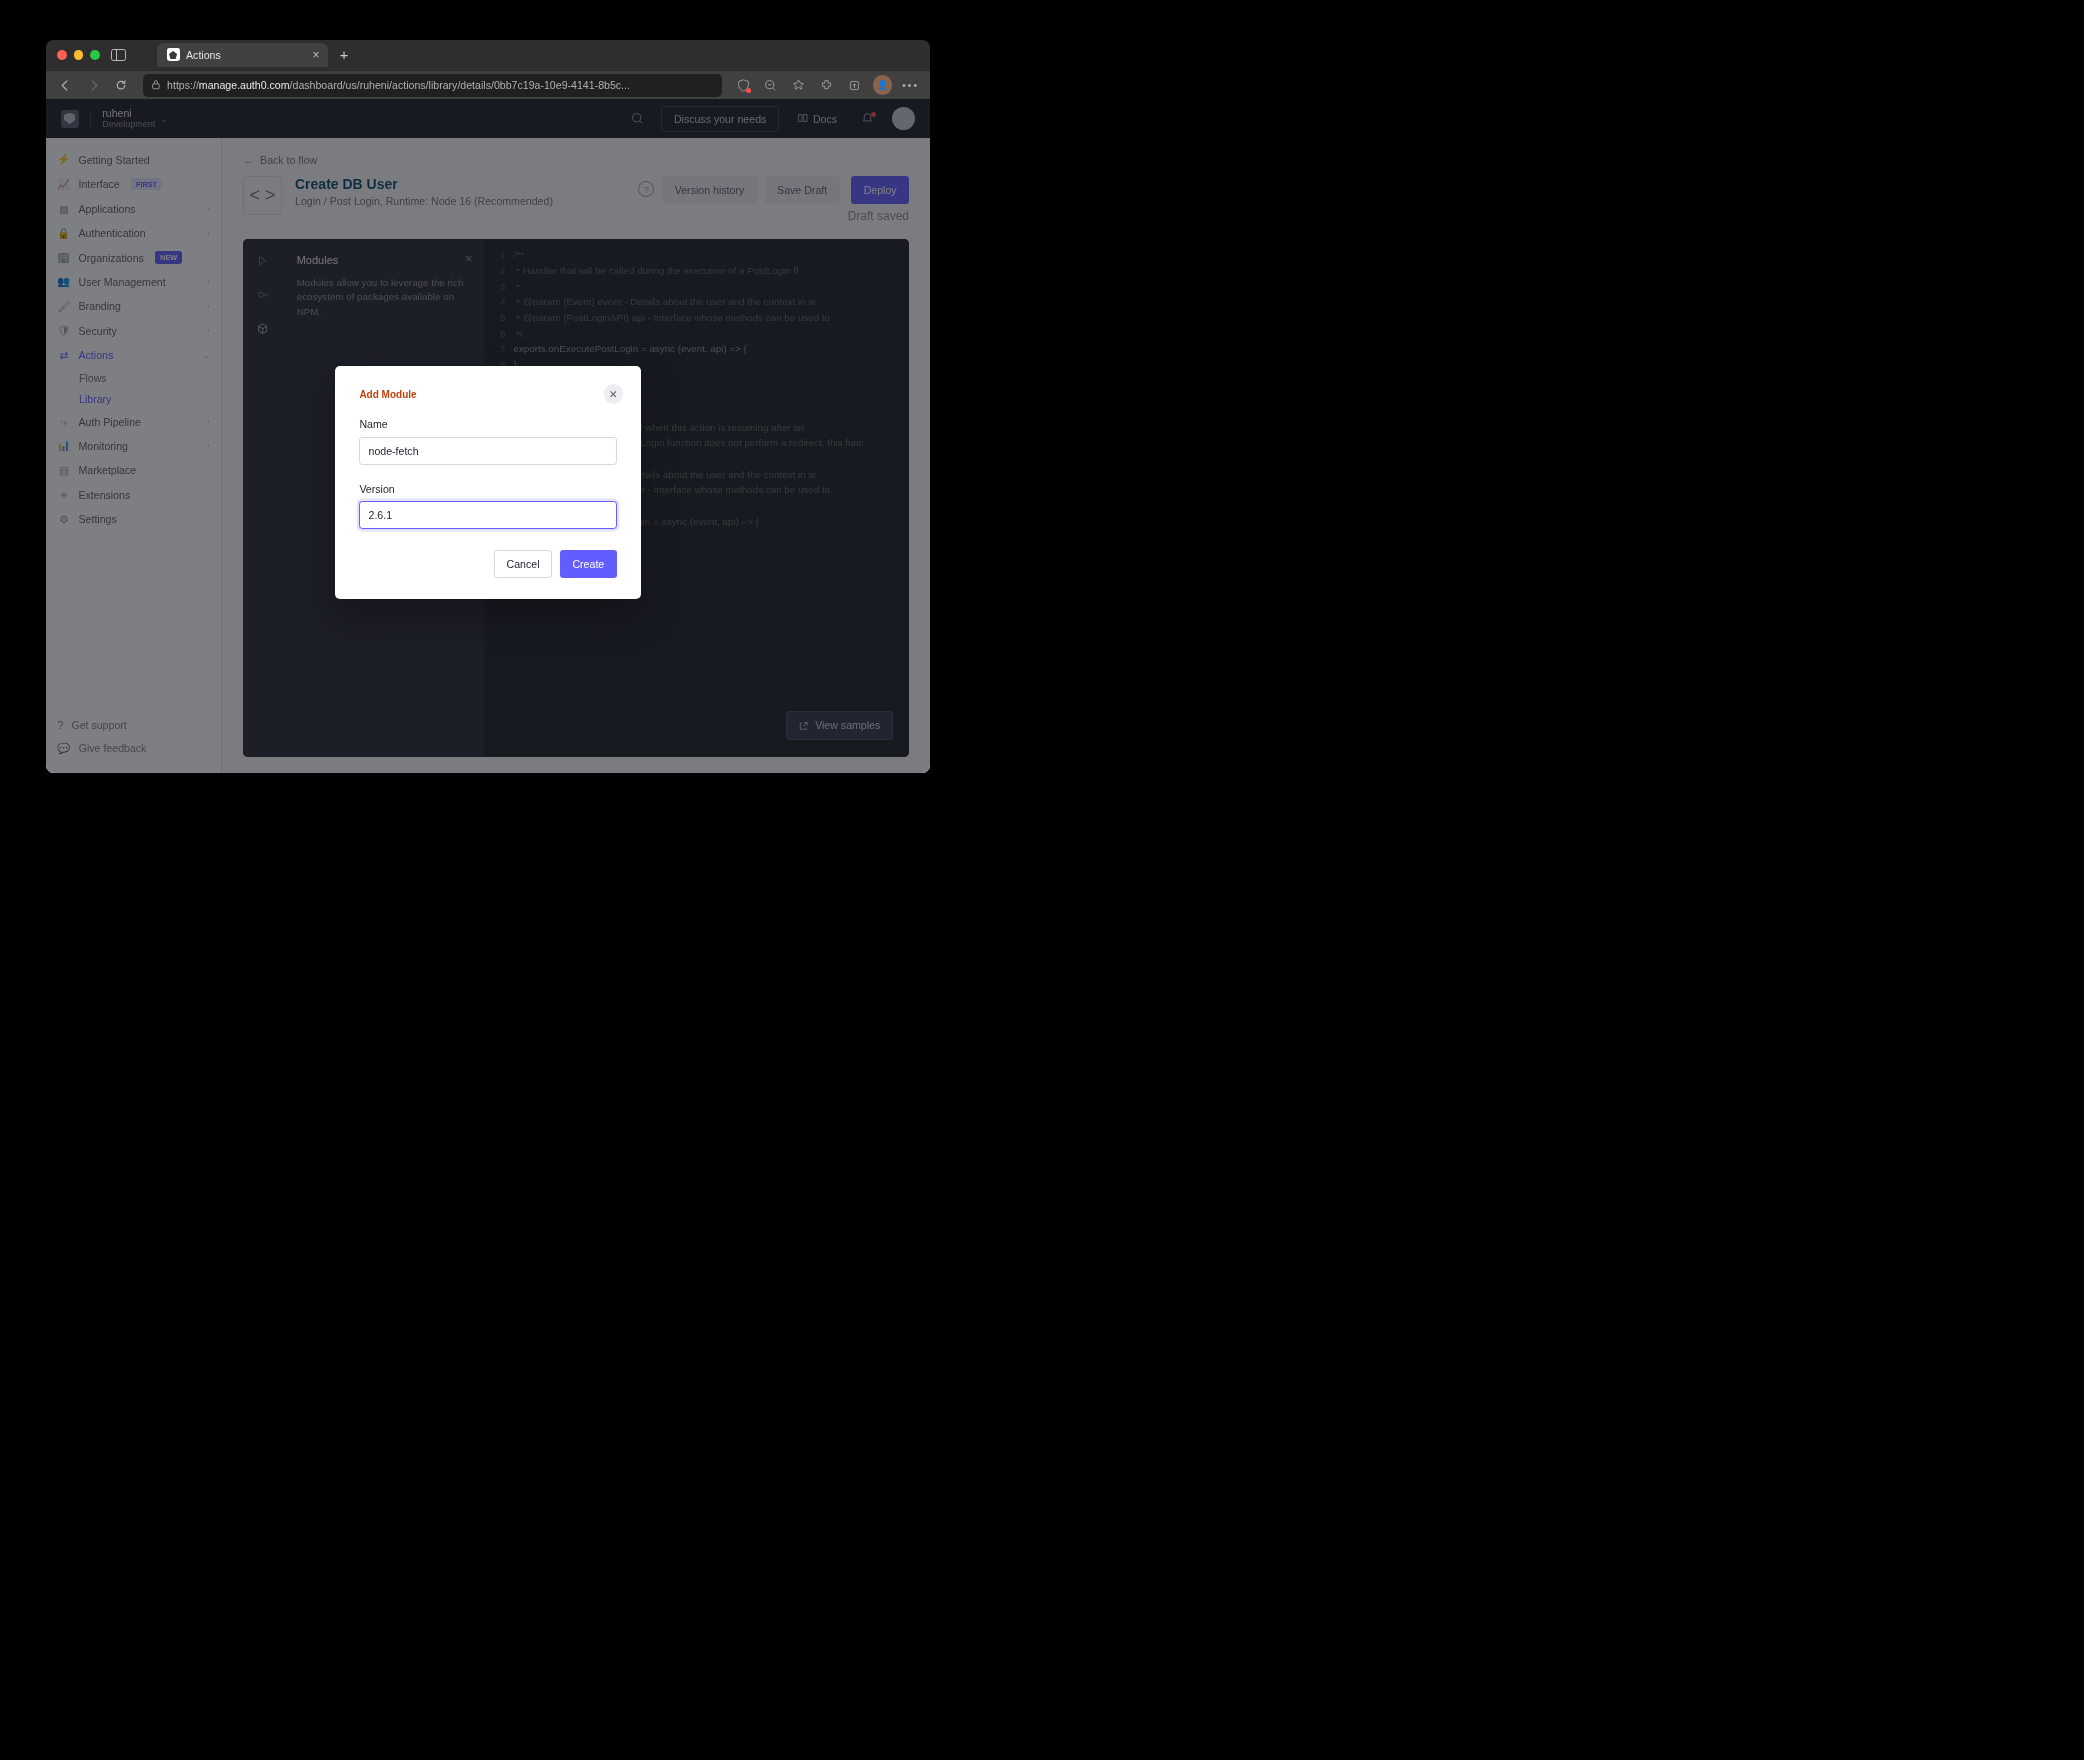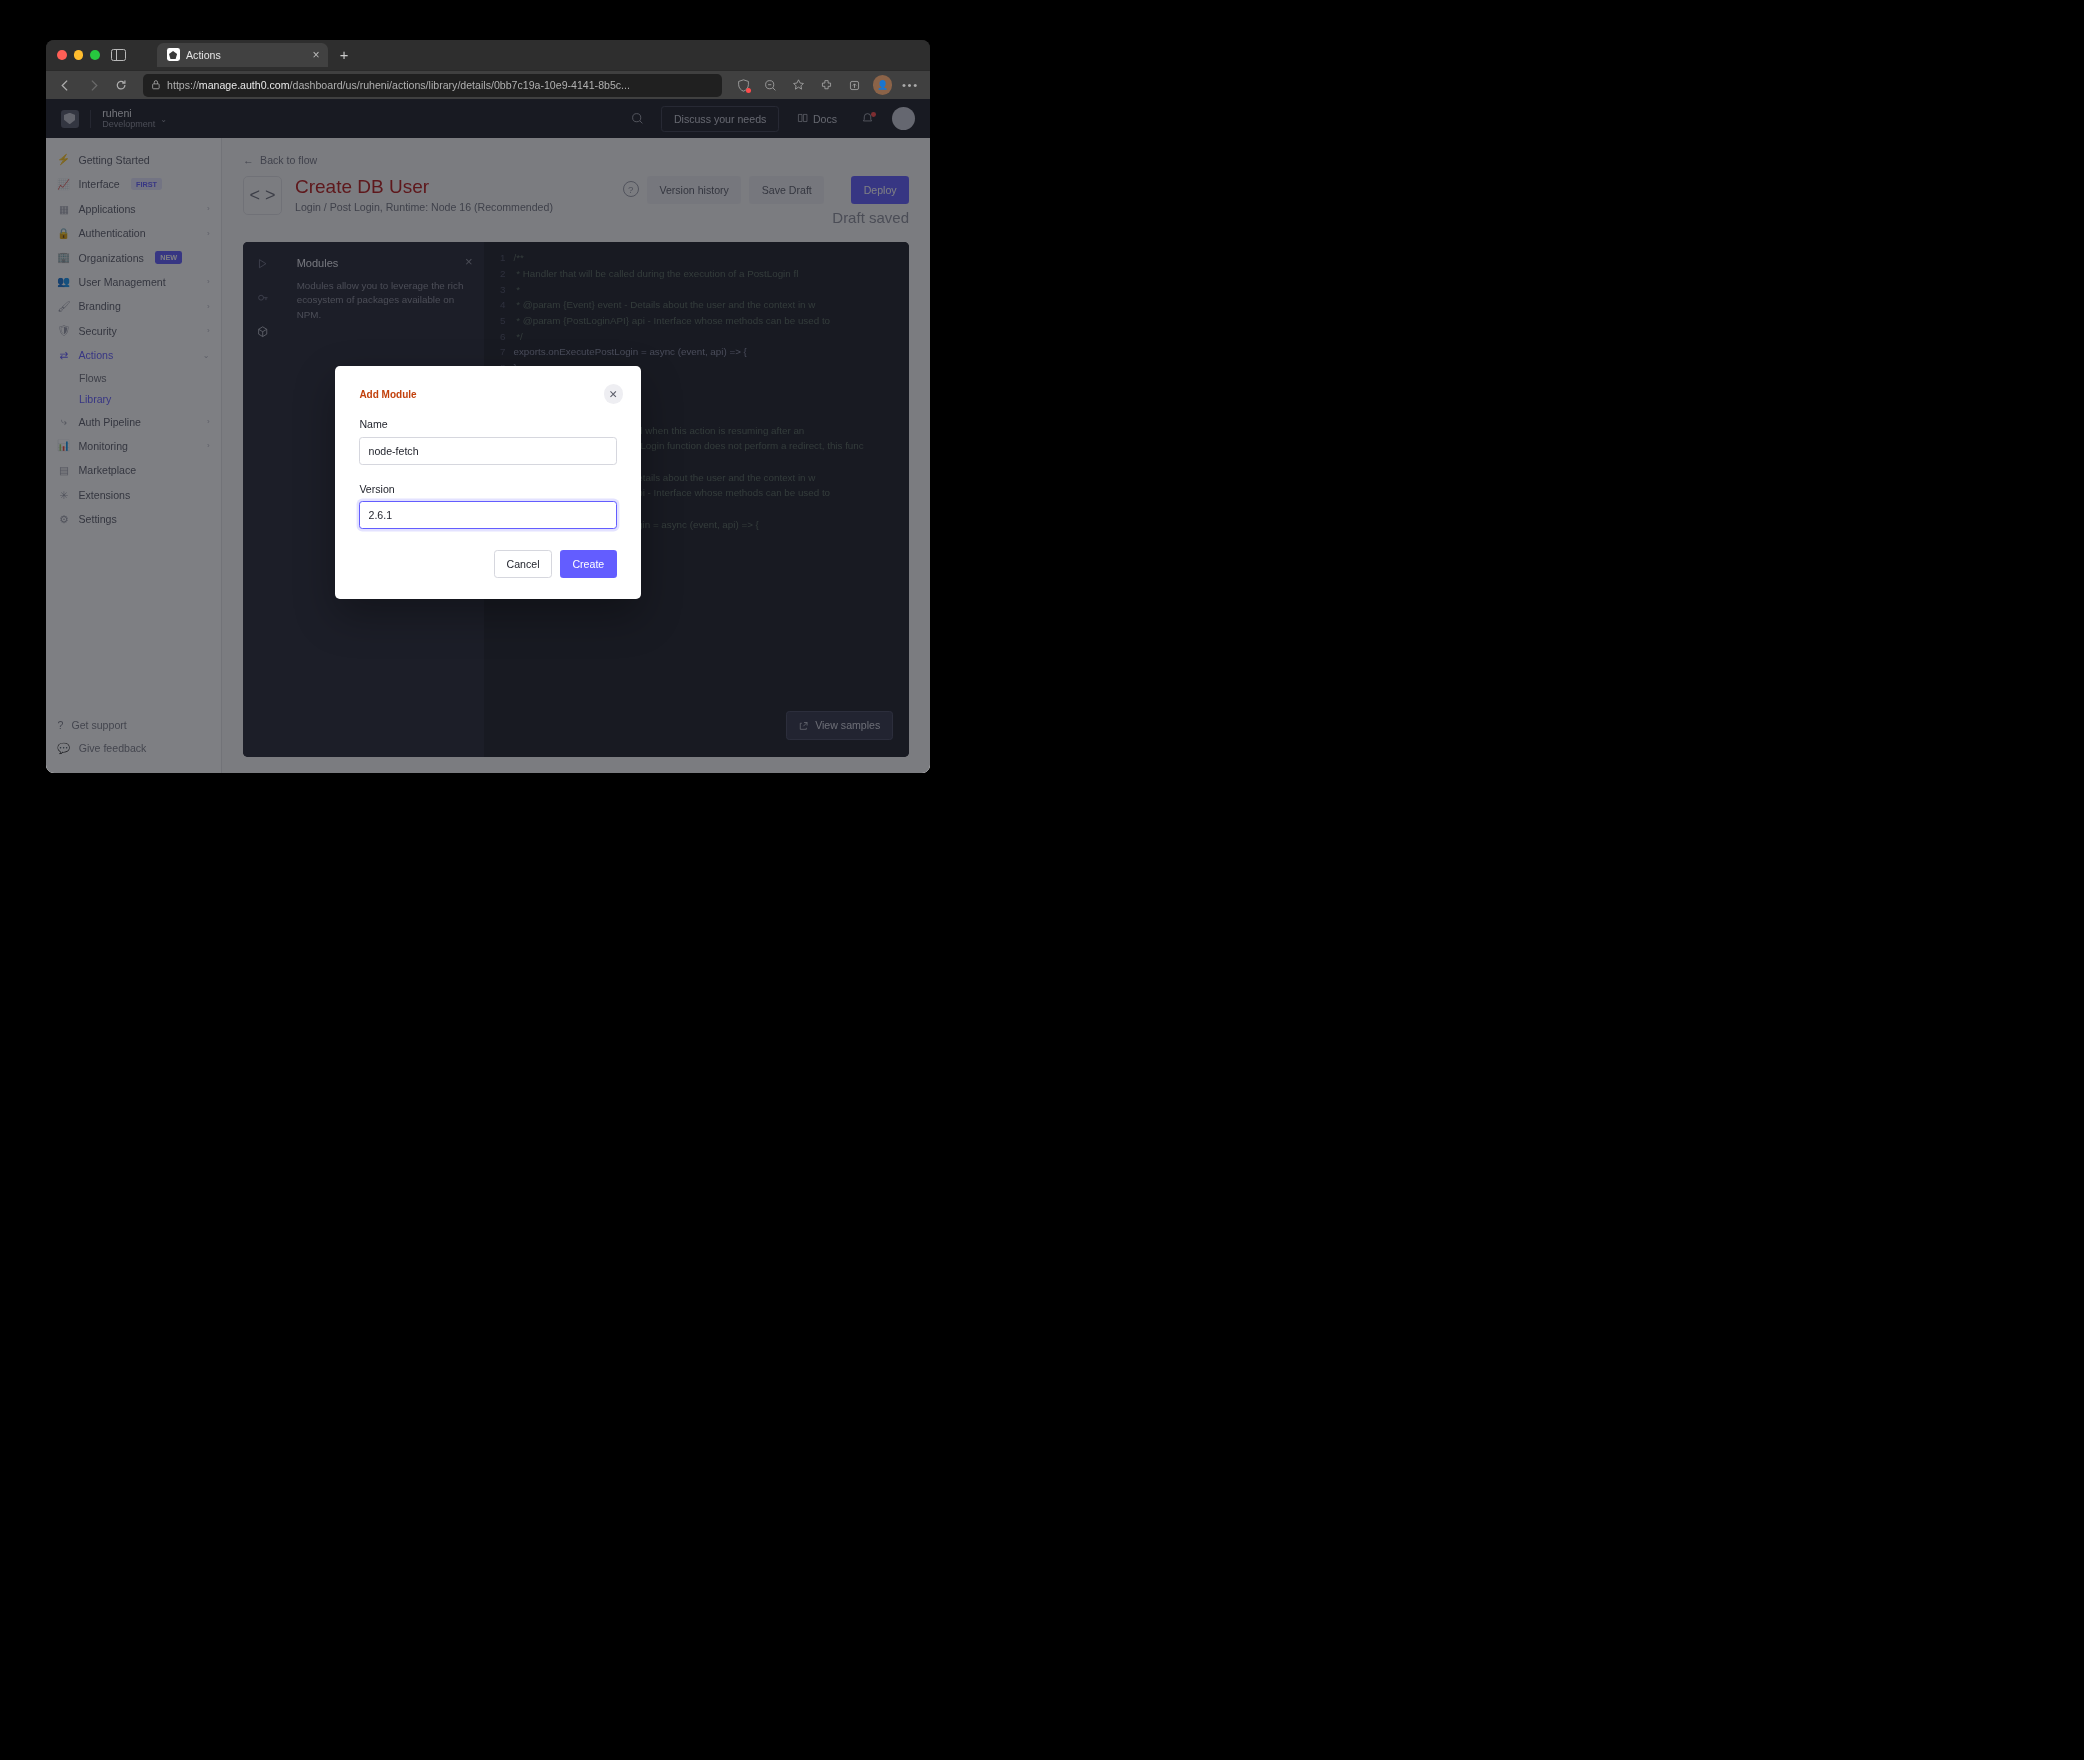--- a/index.html
+++ b/index.html
@@ -63,28 +63,28 @@
 .side-sub { height:21px; padding-left:33px; display:flex; align-items:center; color:#6e707b; font-size:10.6px; cursor:pointer;}
 .side-sub.active { color:#635dff; }
 .side-footer { margin-top:auto; padding:6.5px 0 3.3px; border-top:0; }
 .side-foot-item { height:23px; display:flex; align-items:center; padding:0 11.4px; gap:8.1px; color:#7d7f8a; font-size:10.6px; cursor:pointer;}
 
 .main { flex:1; background:#f8f8f8; padding:16.3px 21px; display:flex; flex-direction:column; min-width:0;}
 .backlink { display:flex; align-items:center; gap:6.5px; color:#757784; font-size:10.6px;}
 .page-header { display:flex; align-items:flex-start; margin-top:9.8px; gap:13px;}
 .page-icon { width:39px; height:39px; border:0.8px solid #e0e0e4; border-radius:4.9px; display:flex; align-items:center; justify-content:center; color:#6e707b; font-size:18px; font-weight:300;}
 .page-titles { flex:1; }
-.page-title { font-size:19px; font-weight:400; color:#b91c1c;}
+.page-title { font-size:14px; font-weight:700; color:#0c4a6e;}
 .page-subtitle { font-size:10.6px; color:#747682; margin-top:3.3px;}
 .page-actions { display:flex; align-items:flex-start; gap:8.1px;}
 .help-icon { width:16.3px; height:16.3px; border:1.2px solid #9a9ca8; border-radius:50%; color:#9a9ca8; font-size:9.8px; display:flex; align-items:center; justify-content:center; margin-top:4.9px;}
 .btn { height:28px; padding:0 11.4px; border-radius:3.3px; font-size:10.6px; display:flex; align-items:center; cursor:pointer; border:0.8px solid transparent;}
 .btn-ghost { background:#eeeef2; color:#5c5e6a; }
 .btn-primary { background:#635dff; color:#fff; }
-.draft-status { font-size:15px; color:#8e909c; text-align:right; margin-top:4.9px;}
+.draft-status { font-size:12px; color:#8e909c; text-align:right; margin-top:4.9px;}
 
 .editor-wrap { margin-top:16.3px; flex:1; background:#1d1f29; border-radius:4.9px; display:flex; min-height:0; overflow:hidden;}
 .editor-rail { width:39px; background:#262836; display:flex; flex-direction:column; align-items:center; padding-top:13px; gap:18px;}
 .rail-icon { width:16.3px; height:16.3px; display:flex; align-items:center; justify-content:center; color:#7b7e91; cursor:pointer;}
 .rail-icon.active { color:#c8cad4; }
 .mod-panel { width:202px; background:#262836; padding:14.7px 14.7px; color:#c4c6d1; position:relative;}
 .mod-title { font-size:11px; color:#e8e9ef; margin-bottom:9.8px;}
 .mod-desc { font-size:9.8px; color:#8e909c; line-height:1.5;}
 .mod-close { position:absolute; top:11.4px; right:11.4px; color:#8e909c; font-size:13px; cursor:pointer;}
 .code-area { flex:1; background:#1d1f29; padding:8.1px 0; font-family: "SF Mono", Menlo, monospace; font-size:9.8px; color:#8a8ea3; overflow:hidden; position:relative; line-height:1.6;}

